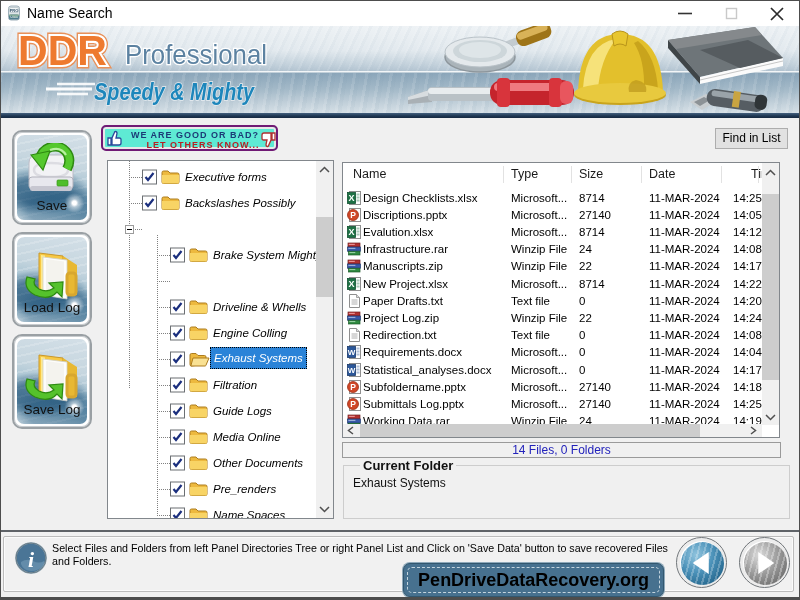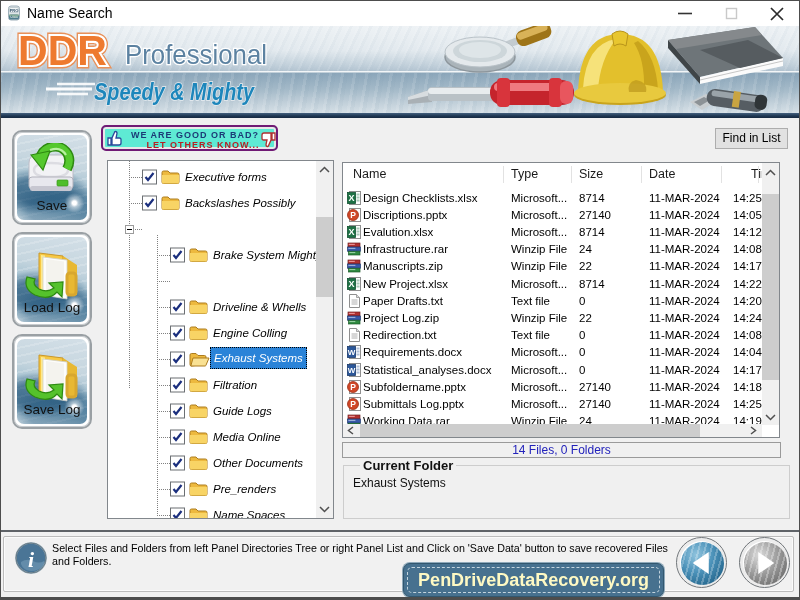--- a/index.html
+++ b/index.html
@@ -85,21 +85,21 @@
 #curfolder { position:absolute; left:343px; top:465px; width:447px; height:54px; border:1px solid #cdcdcd;padding-left:24px; }
 #curfolder .cflbl { position:absolute; left:16px; top:-8px; background:#f0f0f0; padding:0 3px; font-weight:bold; font-size:13px; color:#111; }
 #curfolder .cfval { position:absolute; left:9px; top:10px; font-size:12px; color:#111; }
 
 
 #bottombar { position:absolute; left:0; top:530px; width:800px; height:67px; background:#f1f1f1; border-top:2px solid #5f6368; }
 #btext { position:absolute; left:52px; top:10px; width:660px; font-size:10.7px; color:#000; line-height:13px; }
 #pdbtn { position:absolute; left:403px; top:31px; width:261px; height:34px; border-radius:7px; background:#47718f;
   border:1px solid #32576f; box-shadow:0 0 0 1px #8fa9ba; }
 #pdbtn .dash { position:absolute; left:3px; top:3px; right:3px; bottom:3px; border:1px dashed #c3d4de; border-radius:5px; }
-#pdbtn .txt { position:absolute; left:0; right:0; top:6px; text-align:center; font-size:18px; font-weight:bold; color:#fef9c3; }
+#pdbtn .txt { position:absolute; left:0; right:0; top:6px; text-align:center; font-size:18px; font-weight:bold; color:#000000; }
 #winbottom { position:absolute; left:0; top:597px; width:800px; height:3px; background:#4d4d4d; }
 .circbtn { position:absolute; top:537px; width:51px; height:51px; border-radius:50%; border:1px solid #6f7478;
   background:#fff; box-shadow:0 0 0 3px #ececec inset; }
 .circbtn .fill { position:absolute; left:4px; top:4px; width:43px; height:43px; border-radius:50%; overflow:hidden; }
 #cback .fill { background:
   repeating-linear-gradient(105deg, rgba(255,255,255,0.25) 0 2px, rgba(255,255,255,0) 2px 6px),
   radial-gradient(circle at 35% 30%, #8fc3dd 0%, #4e94bb 40%, #2a6d94 75%, #1d5578 100%); }
 #cfwd .fill { background:
   repeating-linear-gradient(105deg, rgba(255,255,255,0.3) 0 2px, rgba(255,255,255,0) 2px 6px),
   radial-gradient(circle at 35% 30%, #d9d9d9 0%, #a3a3a3 40%, #787878 75%, #5e5e5e 100%); }

